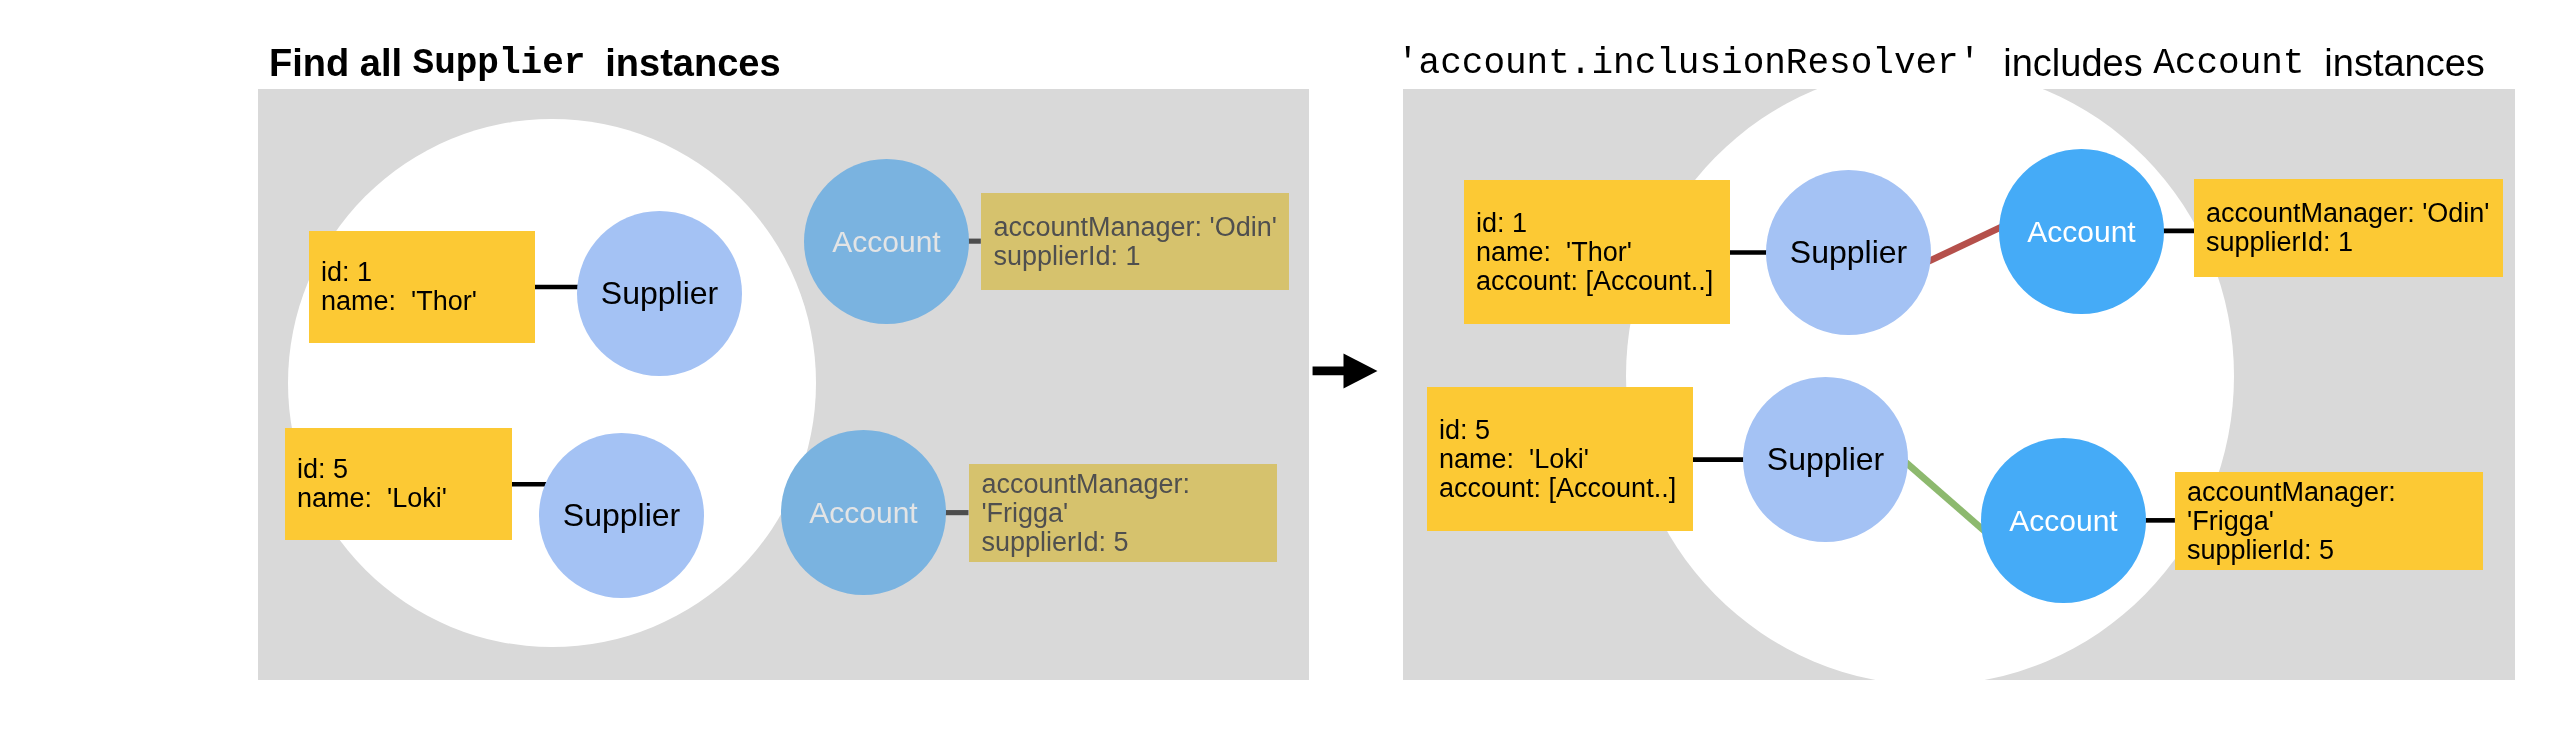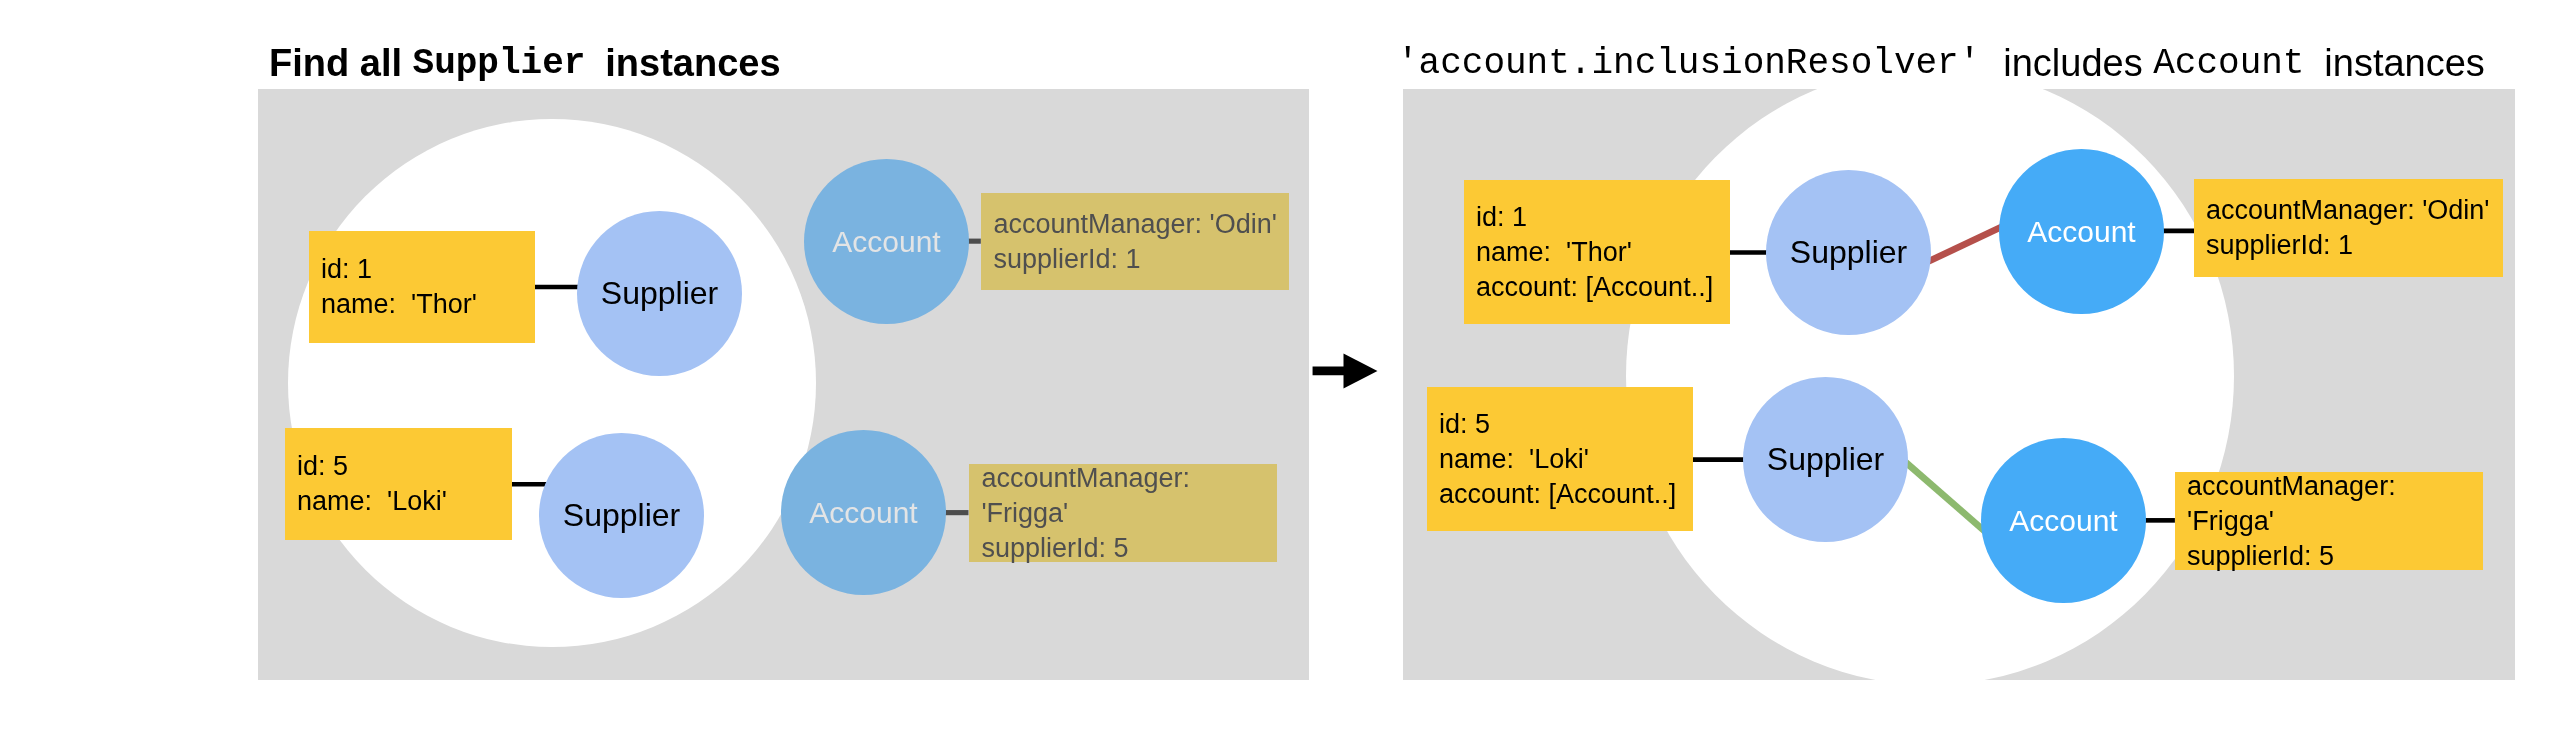--- a/index.html
+++ b/index.html
@@ -14,21 +14,21 @@
   .title{position:absolute;top:40px;height:47px;white-space:pre;font-size:38px;color:#000;
          display:flex;align-items:center;}
   .t-code{font-family:"Liberation Mono","DejaVu Sans Mono",monospace;font-size:36px;margin-right:9.3px;}
   .t-code.lead{margin-right:12.4px;}
 
   .node{position:absolute;border-radius:50%;display:flex;align-items:center;justify-content:center;}
   .node.supplier{width:165px;height:165px;background:var(--supplier-blue);color:#000;font-size:32px;}
   .node.account-muted{width:165px;height:165px;background:var(--account-muted-blue);color:#e3e4e5;font-size:30px;}
   .node.account-bright{width:165px;height:165px;background:var(--account-bright-blue);color:#ffffff;font-size:30px;}
 
-  .proplabel{position:absolute;font-size:27px;line-height:35px;white-space:pre-wrap;
+  .proplabel{position:absolute;font-size:27px;line-height:29px;white-space:pre-wrap;
              box-sizing:border-box;padding-left:12.4px;display:flex;flex-direction:column;justify-content:center;}
   .proplabel.yellow{background:var(--label-yellow);color:#000;padding-left:12px;}
   .proplabel.khaki{background:var(--label-khaki);color:#4f4f4f;}
 
   #connector-layer{position:absolute;left:0;top:0;width:2825px;height:744px;pointer-events:none;}
   .conn-black{stroke:var(--connector-black);stroke-width:9px;}
   .conn-gray{stroke:var(--connector-gray);stroke-width:10px;}
   .conn-red{stroke:var(--relation-red);stroke-width:13px;}
   .conn-green{stroke:var(--relation-green);stroke-width:13px;}
   .arrow-part{fill:#000;stroke:none;}

